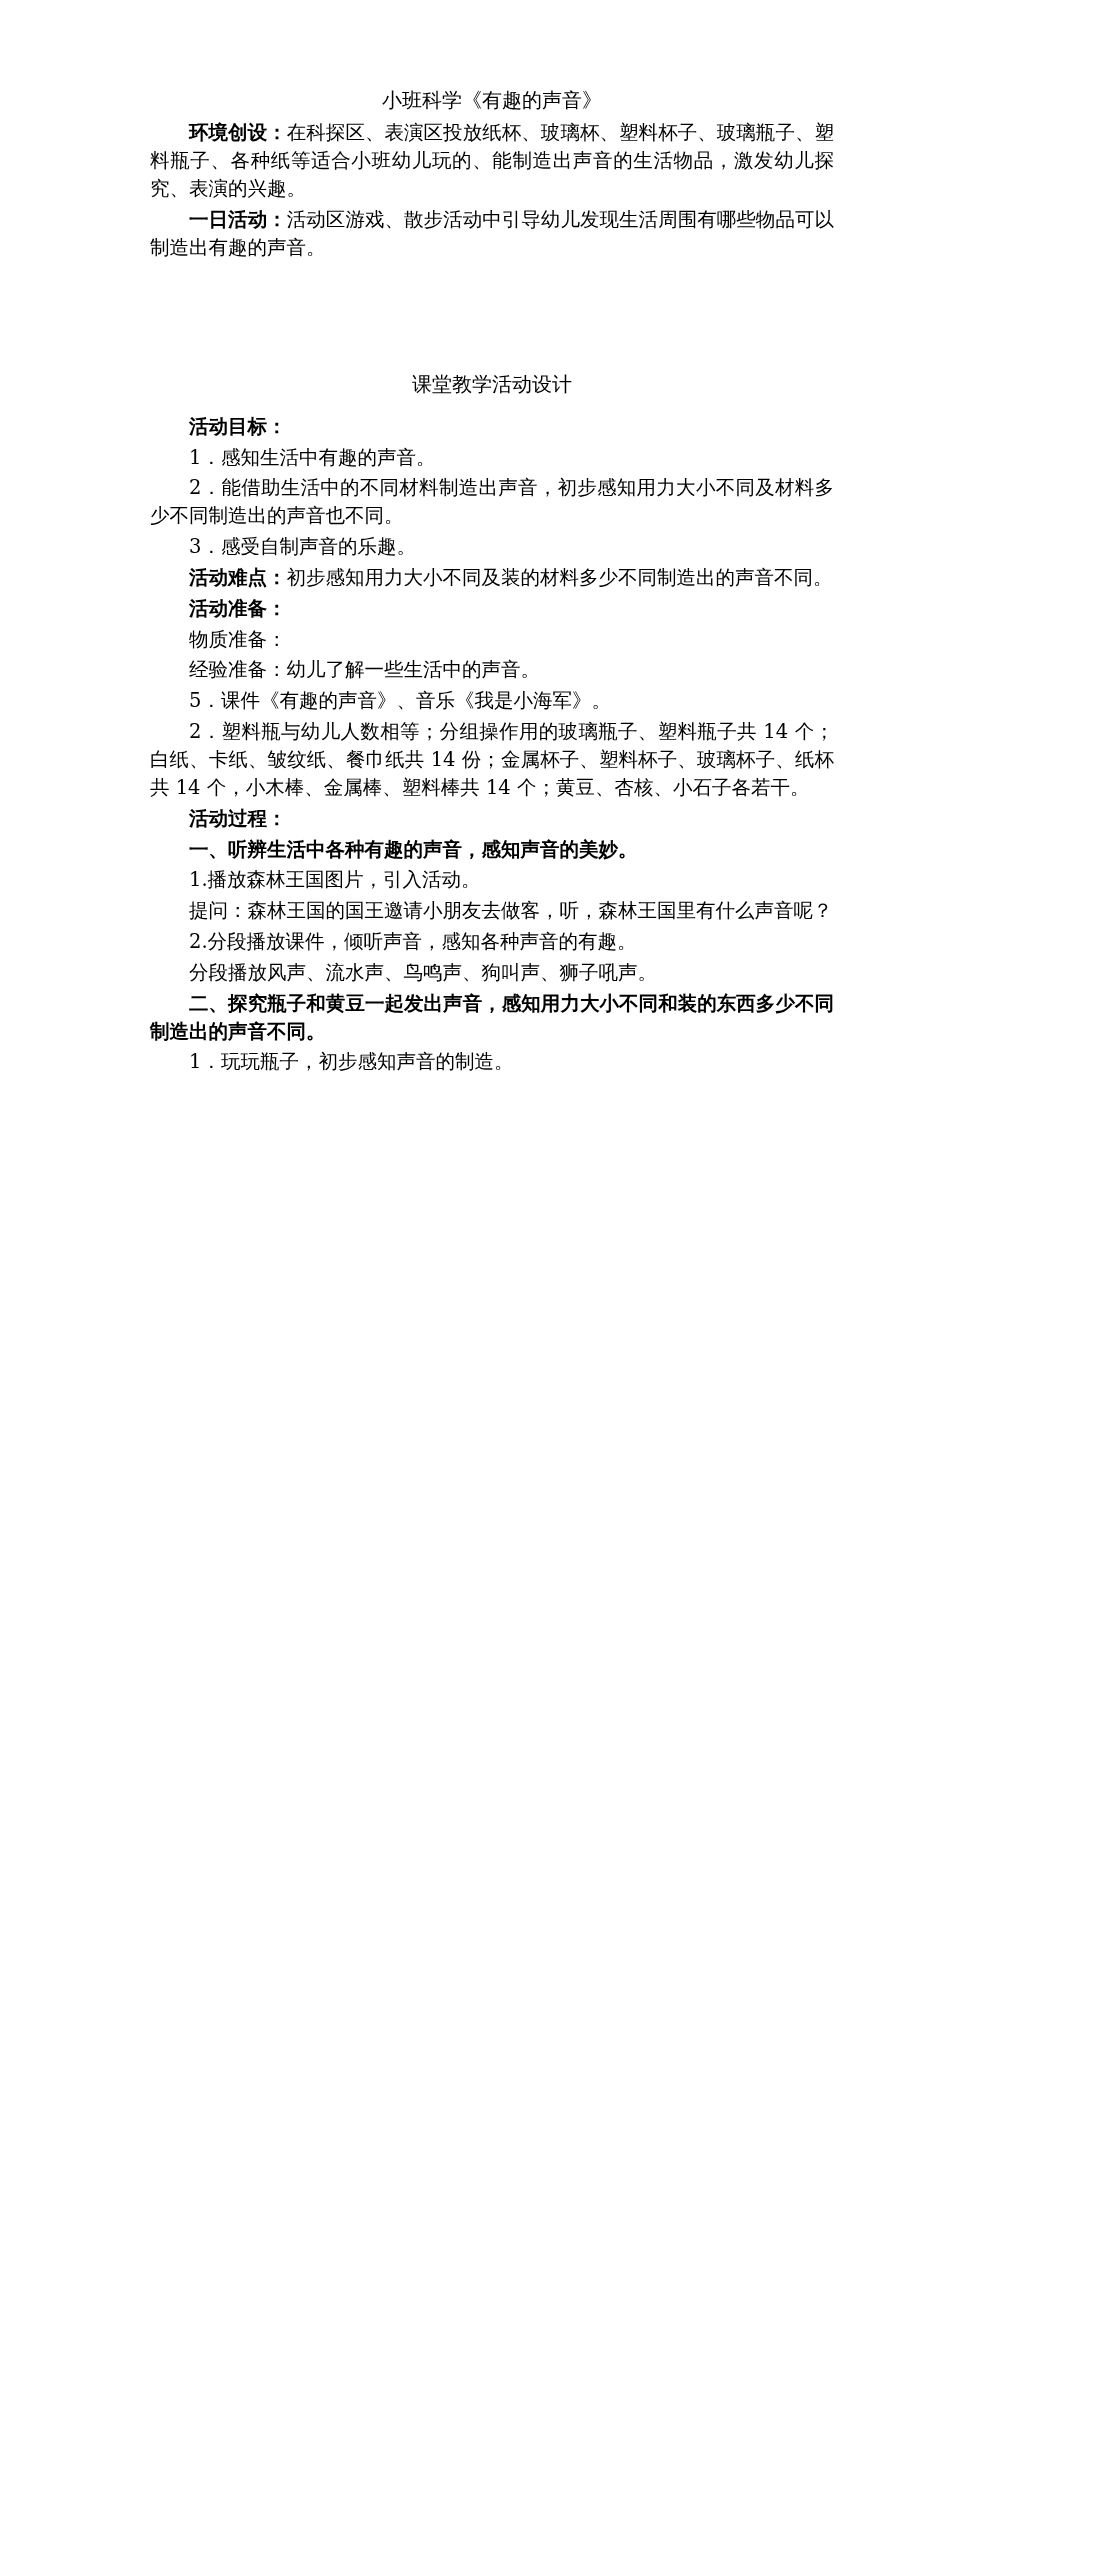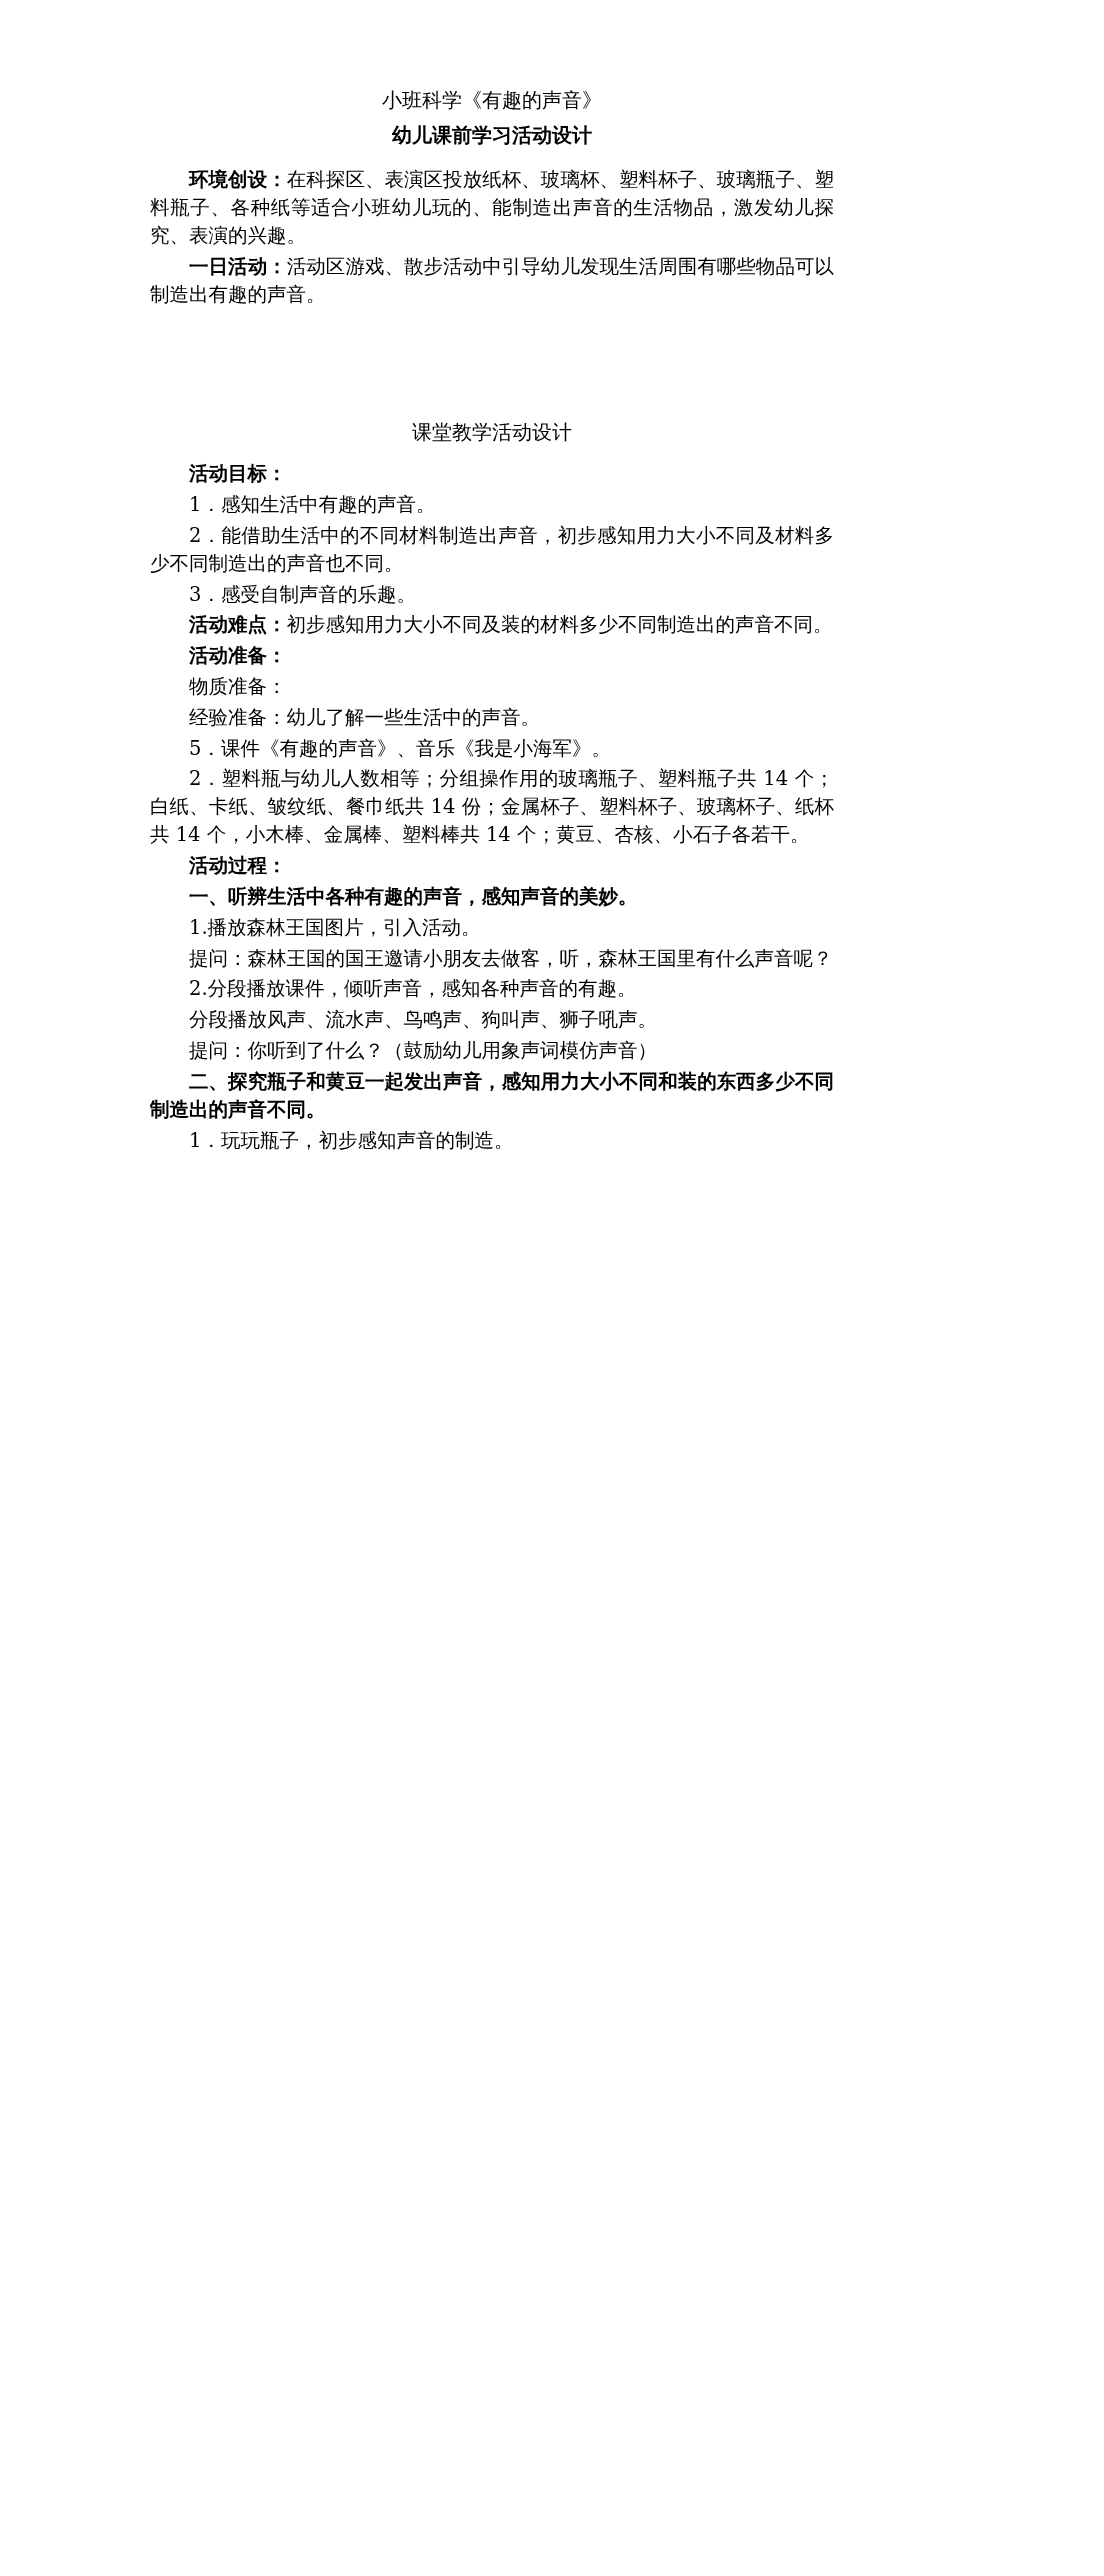--- a/index.html
+++ b/index.html
@@ -58,21 +58,20 @@
   .spacer-xl {
     height: 104px;
   }
 </style>
 </head>
 <body>
 
 <div class="page">
 
   <h1 class="doc-title">小班科学《有趣的声音》</h1>
-  <h2 class="doc-subtitle">幼儿课前学习活动设计</h2>
 
   <p class="para"><span class="lead">环境创设：</span><span>在科探区、表演区投放纸杯、玻璃杯、塑料杯子、玻璃瓶子、塑料瓶子、各种纸等适合小班幼儿玩的、能制造出声音的生活物品，激发幼儿探究、表演的兴趣。</span></p>
 
 
   <p class="para"><span class="lead">一日活动：</span><span>活动区游戏、散步活动中引导幼儿发现生活周围有哪些物品可以制造出有趣的声音。</span></p>
 
   <div class="spacer-xl"></div>
 
   <h2 class="section-heading">课堂教学活动设计</h2>
 
@@ -90,19 +89,18 @@
   <p class="para">5．课件《有趣的声音》、音乐《我是小海军》。</p>
   <p class="para">2．塑料瓶与幼儿人数相等；分组操作用的玻璃瓶子、塑料瓶子共 14 个；白纸、卡纸、皱纹纸、餐巾纸共 14 份；金属杯子、塑料杯子、玻璃杯子、纸杯共 14 个，小木棒、金属棒、塑料棒共 14 个；黄豆、杏核、小石子各若干。</p>
 
   <p class="para bold">活动过程：</p>
 
   <p class="para bold">一、听辨生活中各种有趣的声音，感知声音的美妙。</p>
   <p class="para">1.播放森林王国图片，引入活动。</p>
   <p class="para">提问：森林王国的国王邀请小朋友去做客，听，森林王国里有什么声音呢？</p>
   <p class="para">2.分段播放课件，倾听声音，感知各种声音的有趣。</p>
   <p class="para">分段播放风声、流水声、鸟鸣声、狗叫声、狮子吼声。</p>
-  <p class="para">提问：你听到了什么？（鼓励幼儿用象声词模仿声音）</p>
 
   <p class="para bold">二、探究瓶子和黄豆一起发出声音，感知用力大小不同和装的东西多少不同制造出的声音不同。</p>
   <p class="para">1．玩玩瓶子，初步感知声音的制造。</p>
 
 </div>
 
 
 </body></html>

